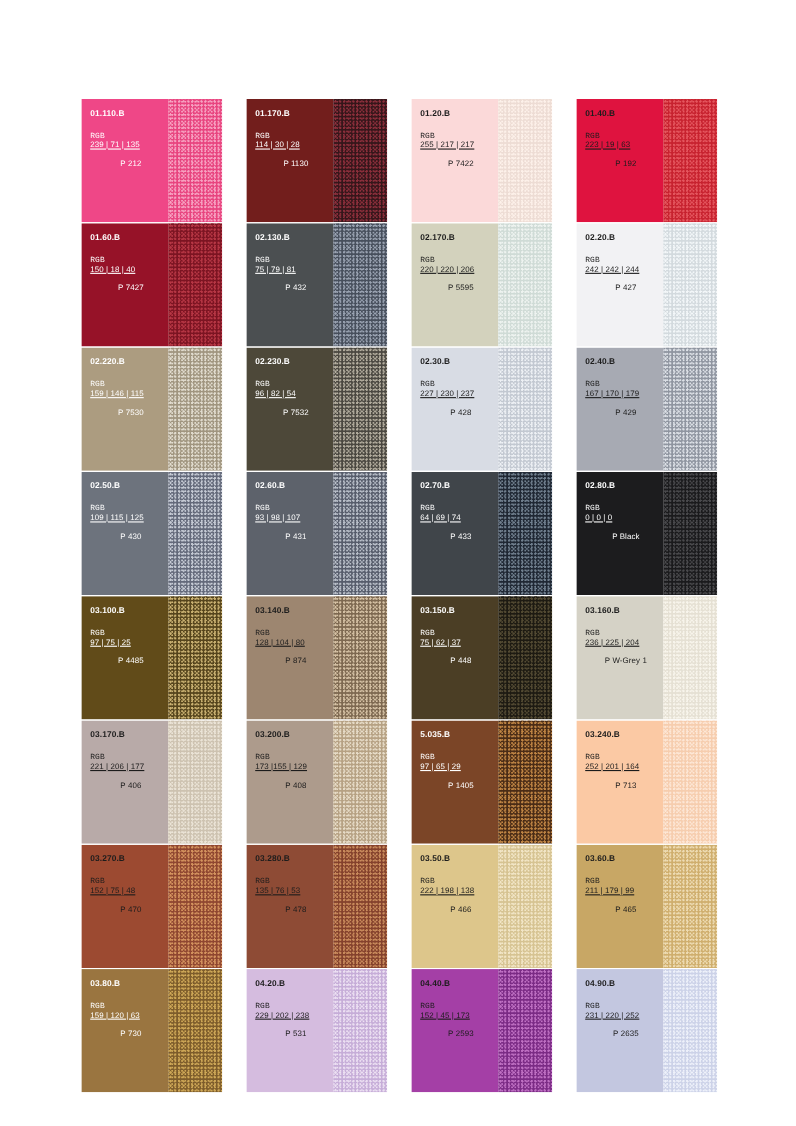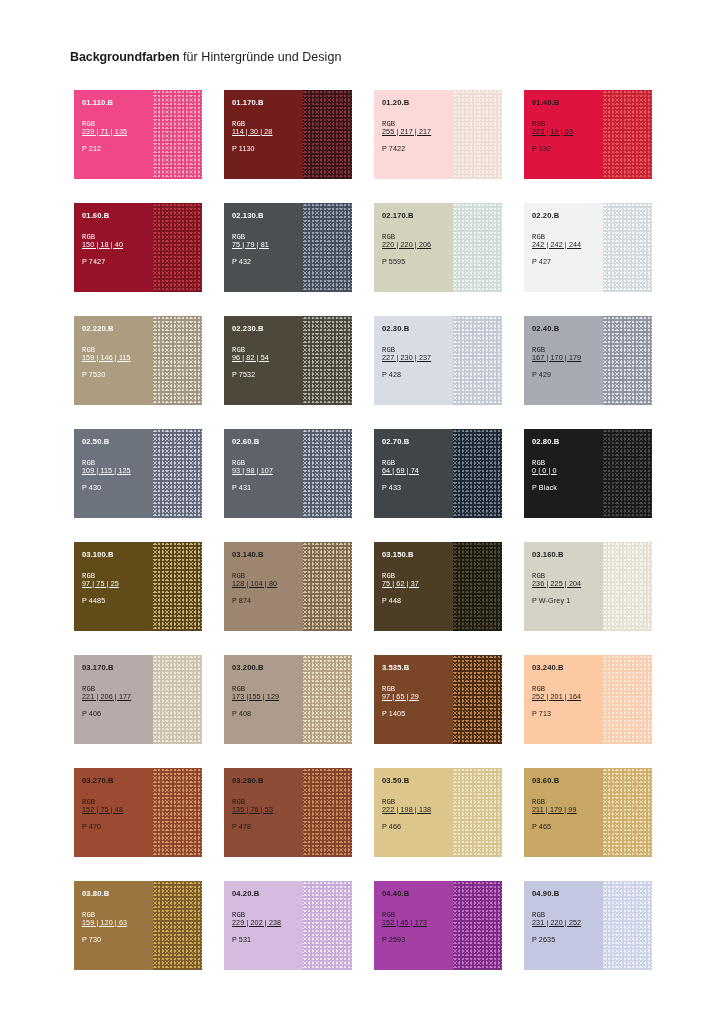--- a/index.html
+++ b/index.html
@@ -51,21 +51,21 @@
     display: grid;
     grid-template-columns: repeat(4, 128px);
     grid-auto-rows: 89px;
     column-gap: 22px;
     row-gap: 24px;
   }
 
   .swatch {
     position: relative;
     width: 128px;
-    height: 89px;
+    height: 112px;
     overflow: hidden;
   }
 
   
   .swatch-flat {
     position: absolute;
     left: 0;
     top: 0;
     width: 62%;
     height: 100%;
@@ -107,38 +107,36 @@
     font-size: 7.2px;
     letter-spacing: 0.1px;
     white-space: nowrap;
     text-decoration: underline;
   }
   .sw-pantone {
     margin-top: 9px;
     font-size: 7.2px;
     letter-spacing: 0.1px;
     white-space: nowrap;
+    text-align: center;
   }
   .txt-dark .sw-code,
   .txt-dark .sw-rgb-label,
   .txt-dark .sw-rgb-value,
   .txt-dark .sw-pantone { color: #1c1c1c; }
   .txt-light .sw-code,
   .txt-light .sw-rgb-label,
   .txt-light .sw-rgb-value,
   .txt-light .sw-pantone { color: #ffffff; }
 </style>
 </head>
 <body>
 
 <div class="page">
 
-  <div class="header">
-    <span class="title-strong">Backgroundfarben</span><span class="title-rest"> für Hintergründe und Design</span>
-  </div>
 
   <div class="swatch-grid" id="swatch-grid">
       <div class="swatch txt-light">
         <div class="swatch-flat" style="background: rgb(239, 71, 135);"></div>
         <div class="swatch-texture" style="background-color: rgb(232, 68, 127); background-image: radial-gradient(rgb(247, 163, 194) 32%, transparent 33%), radial-gradient(rgb(247, 163, 194) 28%, transparent 29%), radial-gradient(rgb(232, 68, 127) 38%, transparent 39%); background-size: 4px 4px, 3px 3px, 6px 6px; background-position: 0px 0px, 2px 1px, 1px 3px;"></div>
         <div class="swatch-text">
           <div class="sw-code">01.110.B</div>
           <div class="sw-rgb-label">RGB</div>
           <div class="sw-rgb-value">239 | 71 | 135</div>
           <div class="sw-pantone">P 212</div>
@@ -351,21 +349,21 @@
           <div class="sw-code">03.200.B</div>
           <div class="sw-rgb-label">RGB</div>
           <div class="sw-rgb-value">173 |155 | 129</div>
           <div class="sw-pantone">P 408</div>
         </div>
       </div>
       <div class="swatch txt-light">
         <div class="swatch-flat" style="background: rgb(123, 69, 39);"></div>
         <div class="swatch-texture" style="background-color: rgb(74, 44, 22); background-image: radial-gradient(rgb(192, 133, 68) 32%, transparent 33%), radial-gradient(rgb(192, 133, 68) 28%, transparent 29%), radial-gradient(rgb(74, 44, 22) 38%, transparent 39%); background-size: 4px 4px, 3px 3px, 6px 6px; background-position: 0px 0px, 2px 1px, 1px 3px;"></div>
         <div class="swatch-text">
-          <div class="sw-code">3.535.B</div>
+          <div class="sw-code">5.035.B</div>
           <div class="sw-rgb-label">RGB</div>
           <div class="sw-rgb-value">97 | 65 | 29</div>
           <div class="sw-pantone">P 1405</div>
         </div>
       </div>
       <div class="swatch txt-dark">
         <div class="swatch-flat" style="background: rgb(251, 201, 164);"></div>
         <div class="swatch-texture" style="background-color: rgb(246, 205, 174); background-image: radial-gradient(rgb(253, 231, 214) 32%, transparent 33%), radial-gradient(rgb(253, 231, 214) 28%, transparent 29%), radial-gradient(rgb(246, 205, 174) 38%, transparent 39%); background-size: 4px 4px, 3px 3px, 6px 6px; background-position: 0px 0px, 2px 1px, 1px 3px;"></div>
         <div class="swatch-text">
           <div class="sw-code">03.240.B</div>

